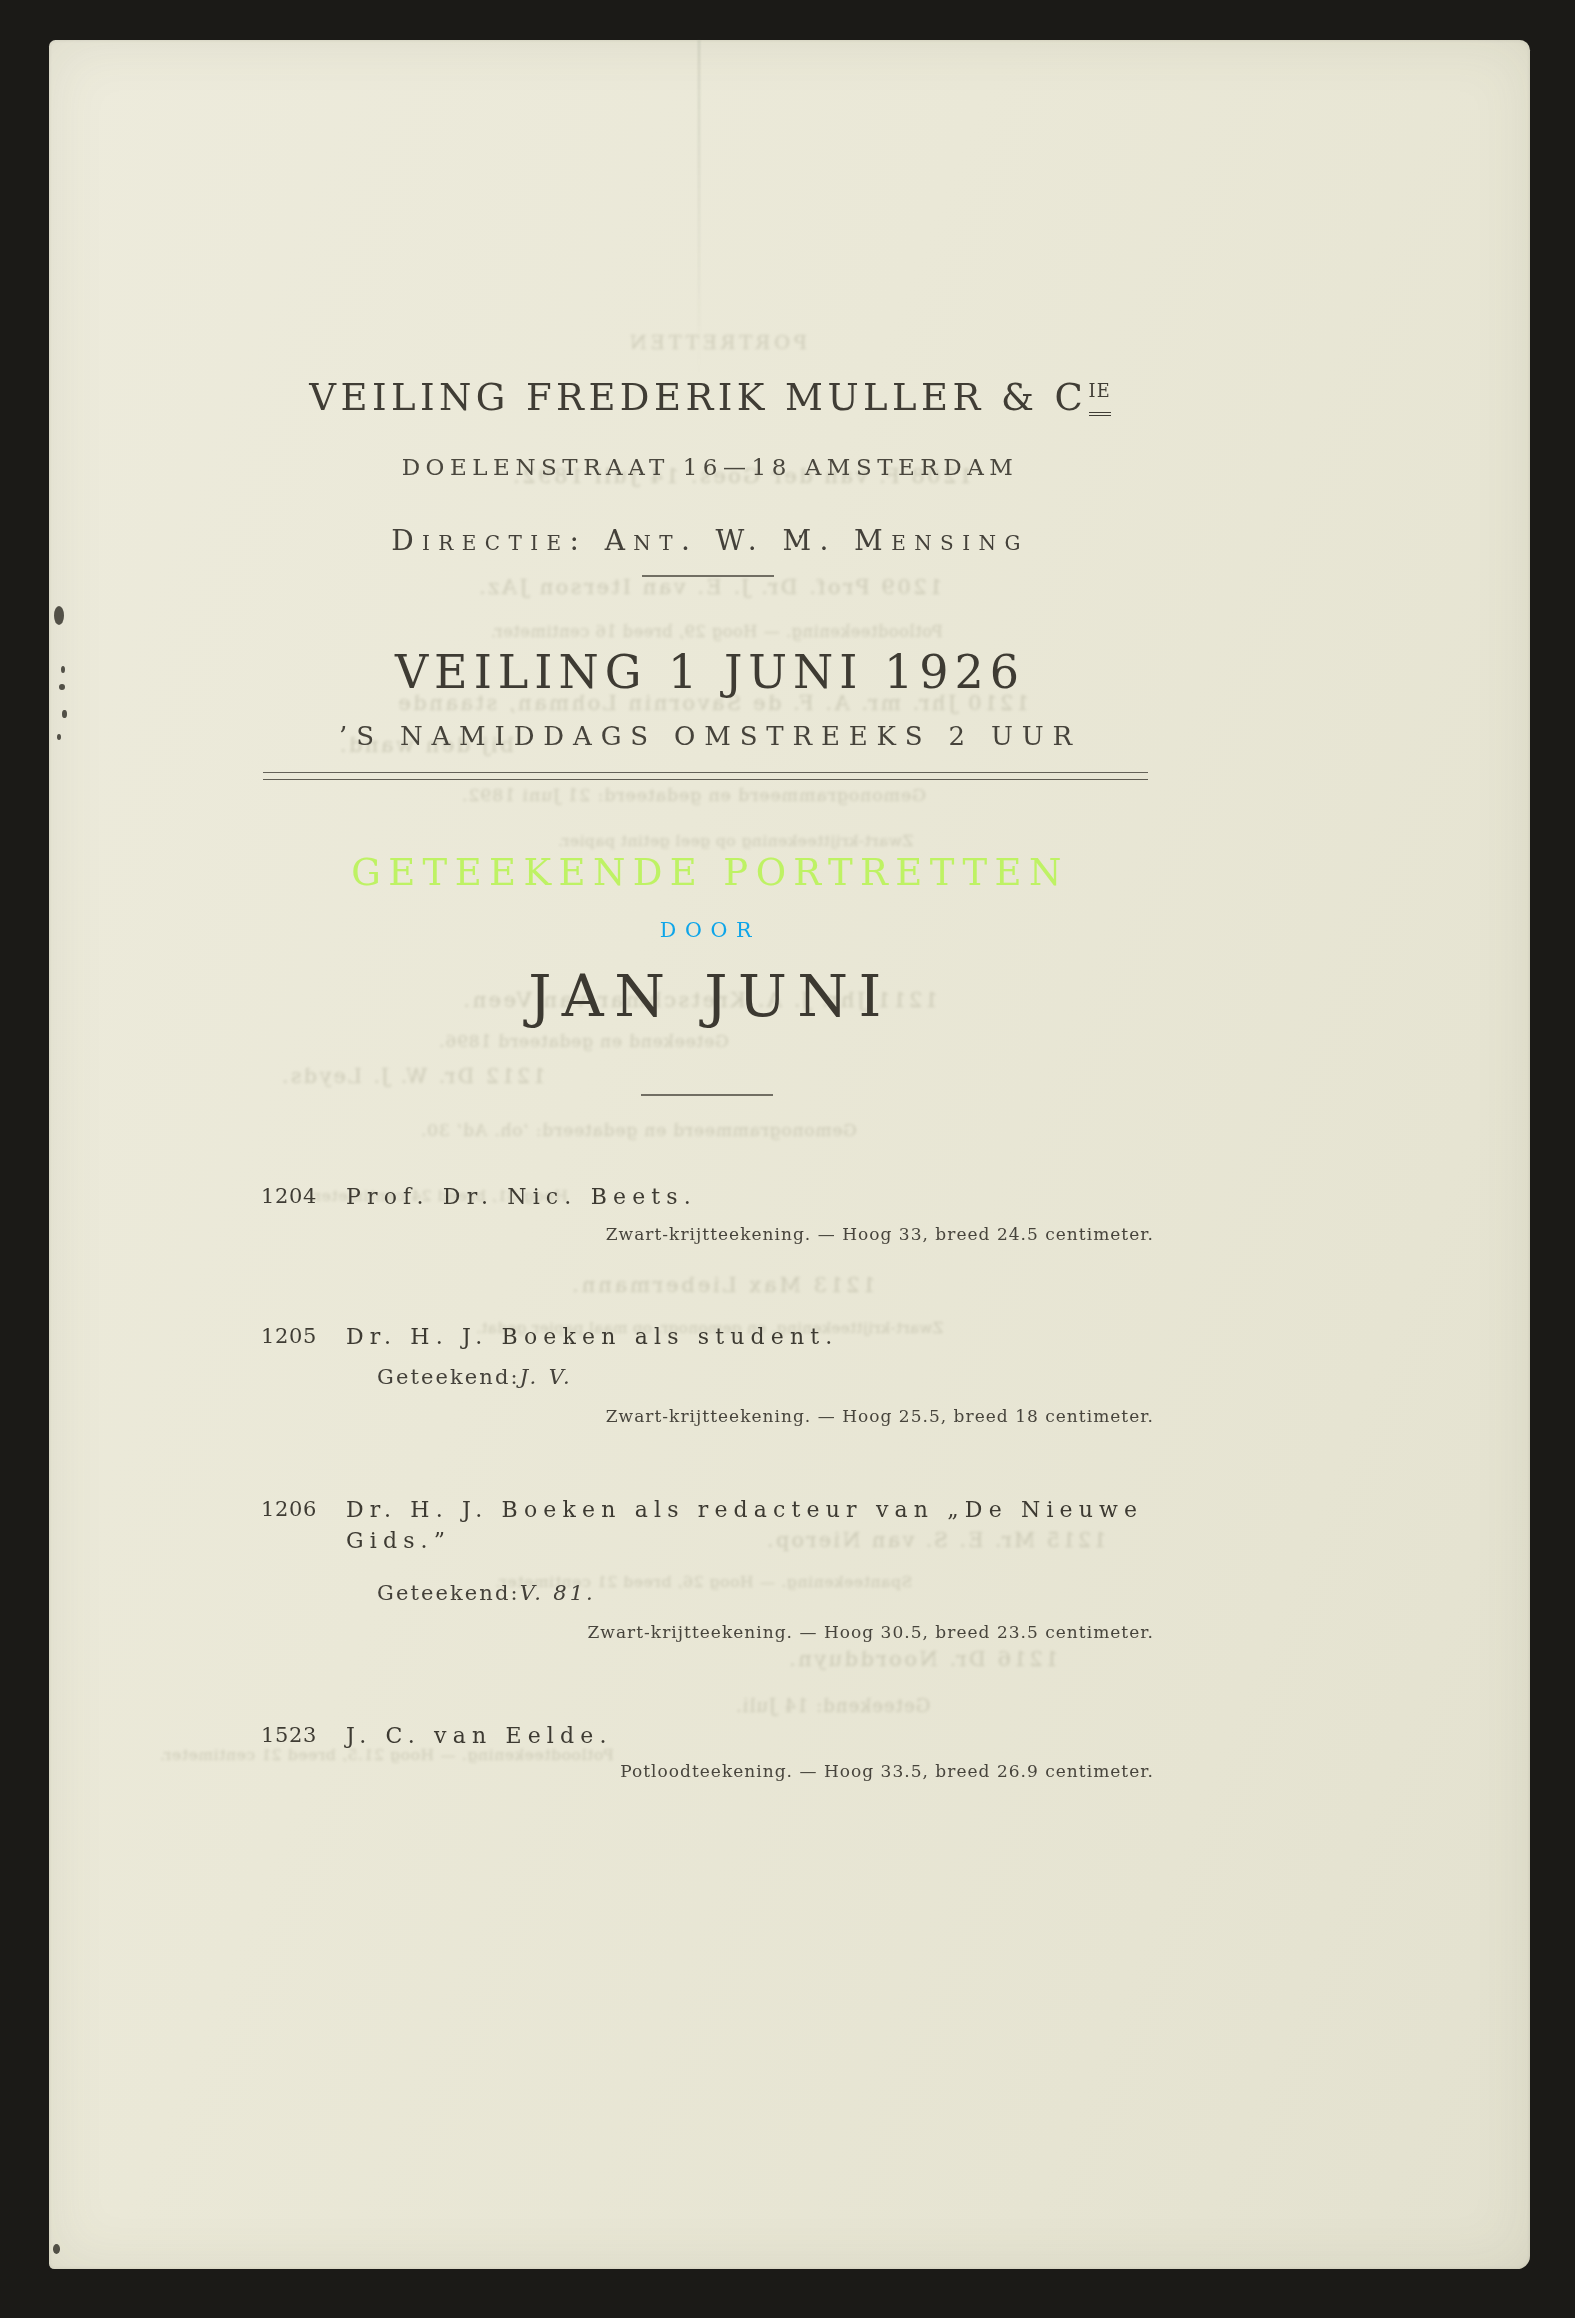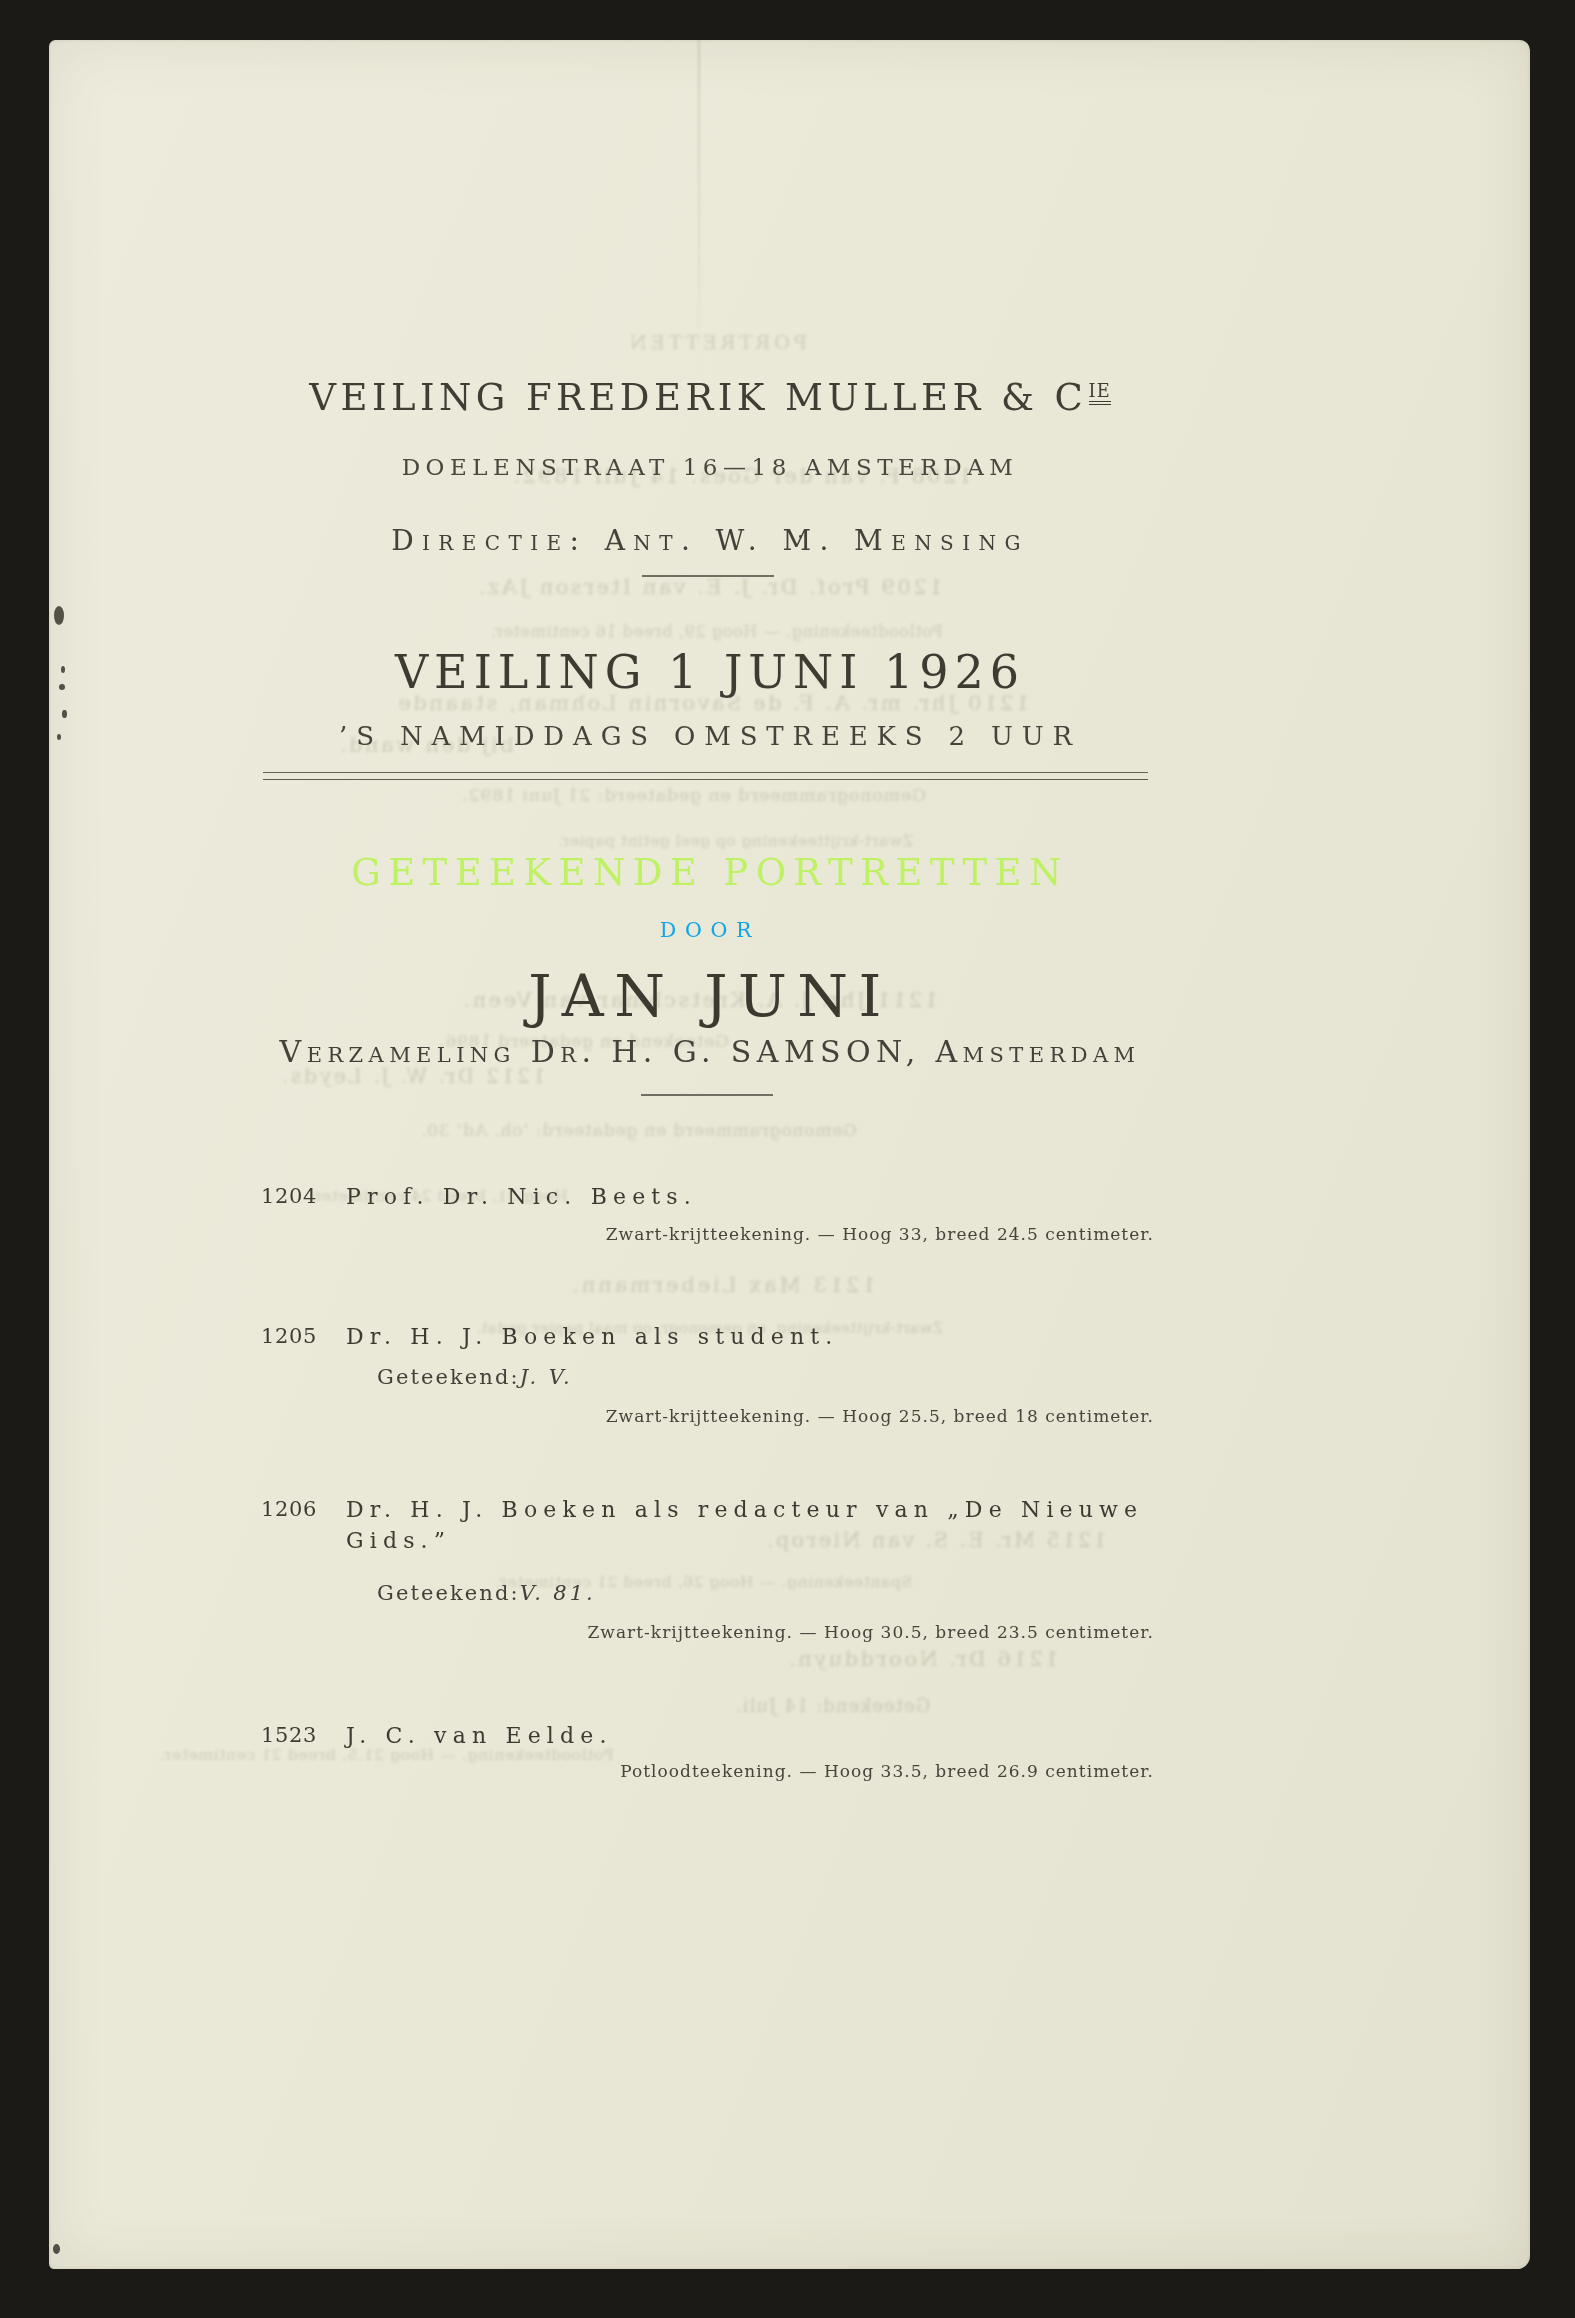--- a/index.html
+++ b/index.html
@@ -21,21 +21,21 @@
     background:linear-gradient(to bottom,rgba(110,120,100,.20),rgba(110,120,100,0));
     filter:blur(1px);
   }
   .line{
     position:absolute;left:65px;width:1290px;text-align:center;
     color:#45423a;white-space:nowrap;line-height:1.12;
   }
   .title{top:377px;font-size:37px;letter-spacing:.12em;color:#403d35;}
   .sup{
     font-size:.48em;vertical-align:super;letter-spacing:.06em;
-    border-bottom:4.5px double #403d35;padding-bottom:0;margin-left:1.3px;
+    border-bottom:4.5px double #403d35;padding-bottom:11px;margin-left:1.3px;
   }
   .address{top:455px;font-size:23px;letter-spacing:.24em;color:#4a473e;}
   .directie{top:517px;font-size:28px;letter-spacing:.30em;font-variant:small-caps;color:#44413a;margin-top:8px;}
   .sale-title{top:647px;font-size:46px;letter-spacing:.13em;color:#3e3b33;}
   .sale-time{top:722px;font-size:26px;letter-spacing:.34em;color:#46433b;}
   .section-title{top:852px;font-size:37px;letter-spacing:.20em;color:#bef264;}
   .door{top:919px;font-size:20.6px;letter-spacing:.42em;color:#0ea5e9;}
   .artist{top:964px;font-size:58px;letter-spacing:.18em;color:#3c3931;}
   .collection{top:1035px;font-size:30px;letter-spacing:.18em;font-variant:small-caps;color:#44413a;}
   .rule-short{position:absolute;height:1.9px;background:rgba(72,70,60,.75);}
@@ -107,21 +107,20 @@
   <div class="rule-short rule1"></div>
 
   <div class="line sale-title">VEILING 1 JUNI 1926</div>
   <div class="line sale-time">’S NAMIDDAGS OMSTREEKS 2 UUR</div>
 
   <div class="rule-double"></div>
 
   <div class="line section-title">GETEEKENDE PORTRETTEN</div>
   <div class="line door">DOOR</div>
   <div class="line artist">JAN JUNI</div>
-  <div class="line collection">Verzameling Dr. H. G. SAMSON, Amsterdam</div>
 
   <div class="rule-short rule2"></div>
 
   <div>
     <span class="num" style="top:1184px">1204</span>
     <span class="iname" style="top:1184px">Prof. Dr. Nic. Beets.</span>
     <div class="desc" style="top:1224px">Zwart-krijtteekening. — Hoog 33, breed 24.5 centimeter.</div>
   </div>
 
   <div>

